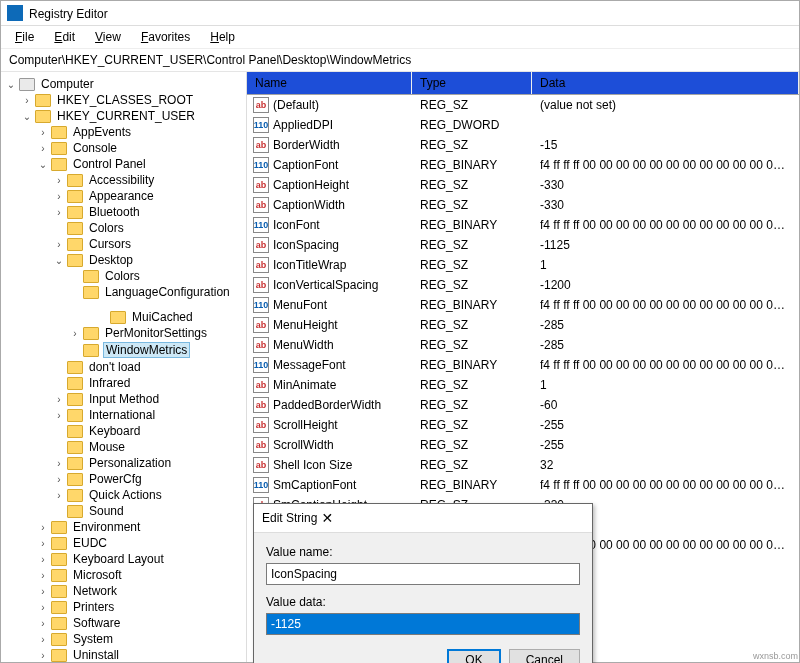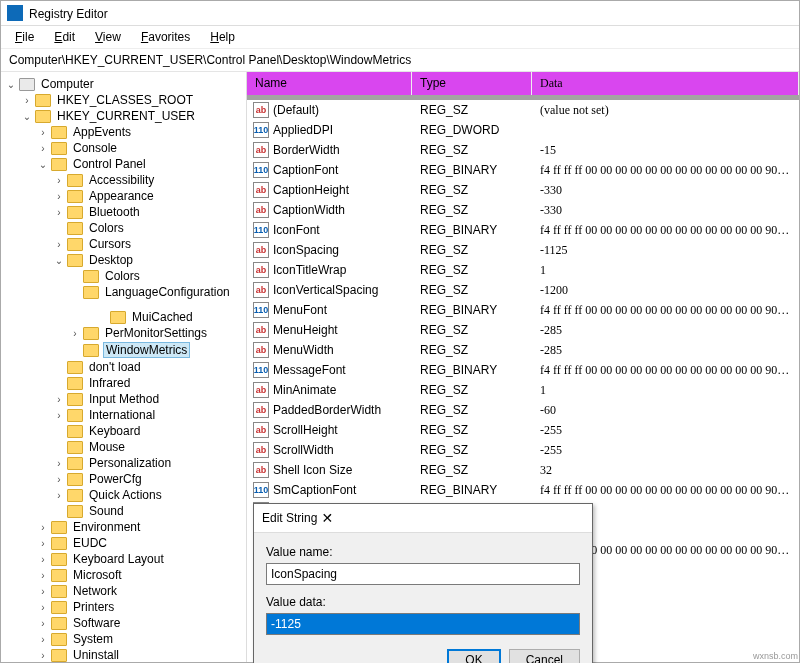--- a/index.html
+++ b/index.html
@@ -14,23 +14,23 @@
 .split { flex: 1; display: flex; overflow: hidden; }
 .tree { width: 246px; border-right: 1px solid #ddd; overflow-y: auto; padding: 4px 0; background:#fff; }
 .tree .node { white-space: nowrap; padding: 1px 0 1px 4px; display:flex; align-items:center; gap:2px; }
 .tree .node.sel .lbl { background:#cde8f6; border:1px solid #7ab9e0; padding:0 2px; }
 .tree .node .lbl { padding:0 2px; }
 .tree .caret { width:12px; text-align:center; color:#555; font-size:10px; display:inline-block; cursor:default; }
 .tree .caret.empty { visibility:hidden; }
 .fold { width:16px; height:13px; background:#ffd76a; border:1px solid #d7a92e; border-radius:1px; margin-right:2px; display:inline-block; }
 .fold.comp { background:#eaeaea; border-color:#999; }
 .list { flex:1; overflow:auto; background:#fff; }
-.list-header { display:flex; border-bottom:5px solid #a3a3a3; background:#d946ef; position:sticky; top:0; }
+.list-header { display:flex; border-bottom:1px solid #a3a3a3; background:#1d4ed8; position:sticky; top:0; }
 .list-header div { padding:4px 8px; border-right:1px solid #eee; font-weight:400; color:#000; }
-.col-name{width:165px;} .col-type{width:120px;} .col-data{flex:1;font-family:Liberation Serif, serif;}
+.col-name{width:165px;} .col-type{width:120px;} .col-data{flex:1;}
 .row { display:flex; padding:1px 0; align-items:center; }
 .row .col-name{display:flex;align-items:center;gap:4px;padding-left:6px;}
 .row div { padding:1px 8px; overflow:hidden; text-overflow:ellipsis; white-space:nowrap; }
 .vicon { width:16px; height:16px; display:inline-flex; align-items:center; justify-content:center; border:1px solid #888; font-size:9px; font-weight:bold; }
 .vicon.str { color:#c73030; }
 .vicon.bin { color:#0a5eb0;text-align:center; }
 .dialog { position:absolute; left:253px; top:503px; width:340px; background:#f0f0f0; border:1px solid #666; box-shadow:2px 2px 4px rgba(0,0,0,.25); }
 .dialog .dtitle { background:#fff; padding:6px 8px; display:flex; align-items:center; border-bottom:1px solid #ddd; }
 .dialog .dbody { padding:10px 12px 4px; }
 .dialog label { display:block; margin:2px 0 4px; }

